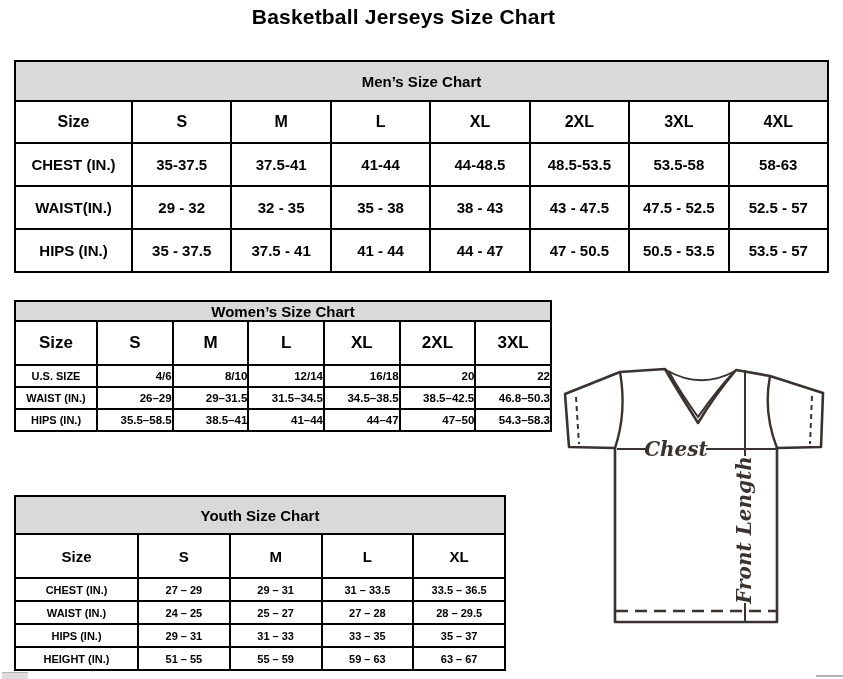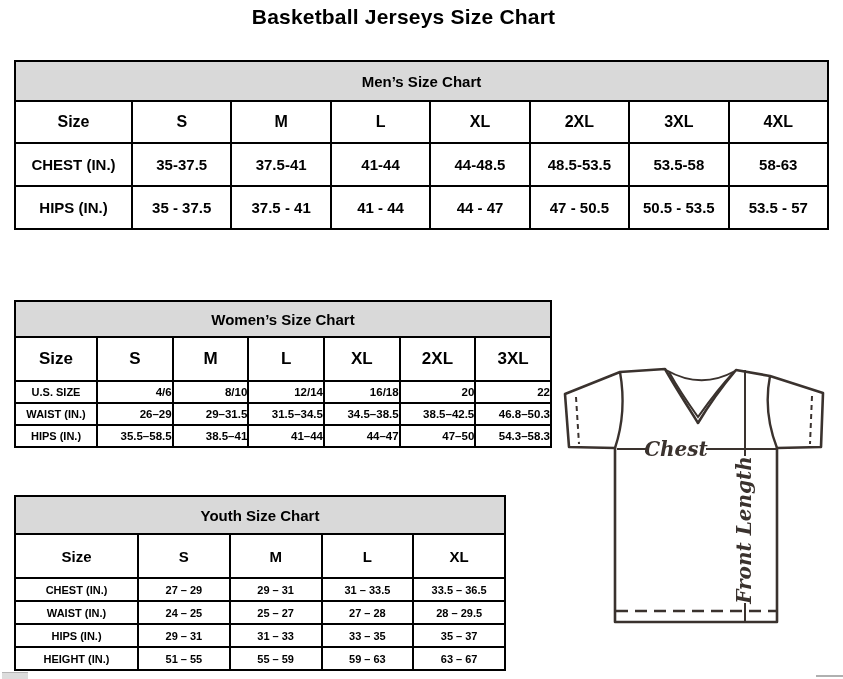--- a/index.html
+++ b/index.html
@@ -26,21 +26,21 @@
   }
   
   .mens{left:14px;top:60px;width:815px;padding-left:44px;}
   .mens tr.chart-title-row{height:40px;}
   .mens tr.size-row{height:42px;}
   .mens tr.size-row th{font-size:16px;}
   .mens tbody tr{height:43px;}
   .mens tbody th,.mens tbody td{font-size:15px;}
   
   .womens{left:14px;top:300px;width:538px;}
-  .womens tr.chart-title-row{height:36px;margin-left:24px;}
+  .womens tr.chart-title-row{height:20px;margin-left:24px;}
   .womens tr.size-row{height:44px;}
   .womens tr.size-row th{font-size:17px;}
   .womens tbody tr{height:22px;}
   .womens tbody th{font-size:11px;margin-left:28px;}
   .womens tbody td{font-size:11.5px;text-align:right;}
   
   .youth{left:14px;top:495px;width:492px;}
   .youth tr.chart-title-row{height:38px;}
   .youth tr.size-row{height:44px;}
   .youth tr.size-row th{font-size:15px;}
@@ -94,20 +94,30 @@
         <th>CHEST (IN.)</th>
         <td>35-37.5</td>
         <td>37.5-41</td>
         <td>41-44</td>
         <td>44-48.5</td>
         <td>48.5-53.5</td>
         <td>53.5-58</td>
         <td>58-63</td>
       </tr>
       <tr>
+        <th>WAIST(IN.)</th>
+        <td>29 - 32</td>
+        <td>32 - 35</td>
+        <td>35 - 38</td>
+        <td>38 - 43</td>
+        <td>43 - 47.5</td>
+        <td>47.5 - 52.5</td>
+        <td>52.5 - 57</td>
+      </tr>
+      <tr>
         <th>HIPS (IN.)</th>
         <td>35 - 37.5</td>
         <td>37.5 - 41</td>
         <td>41 - 44</td>
         <td>44 - 47</td>
         <td>47 - 50.5</td>
         <td>50.5 - 53.5</td>
         <td>53.5 - 57</td>
       </tr>
     </tbody>

